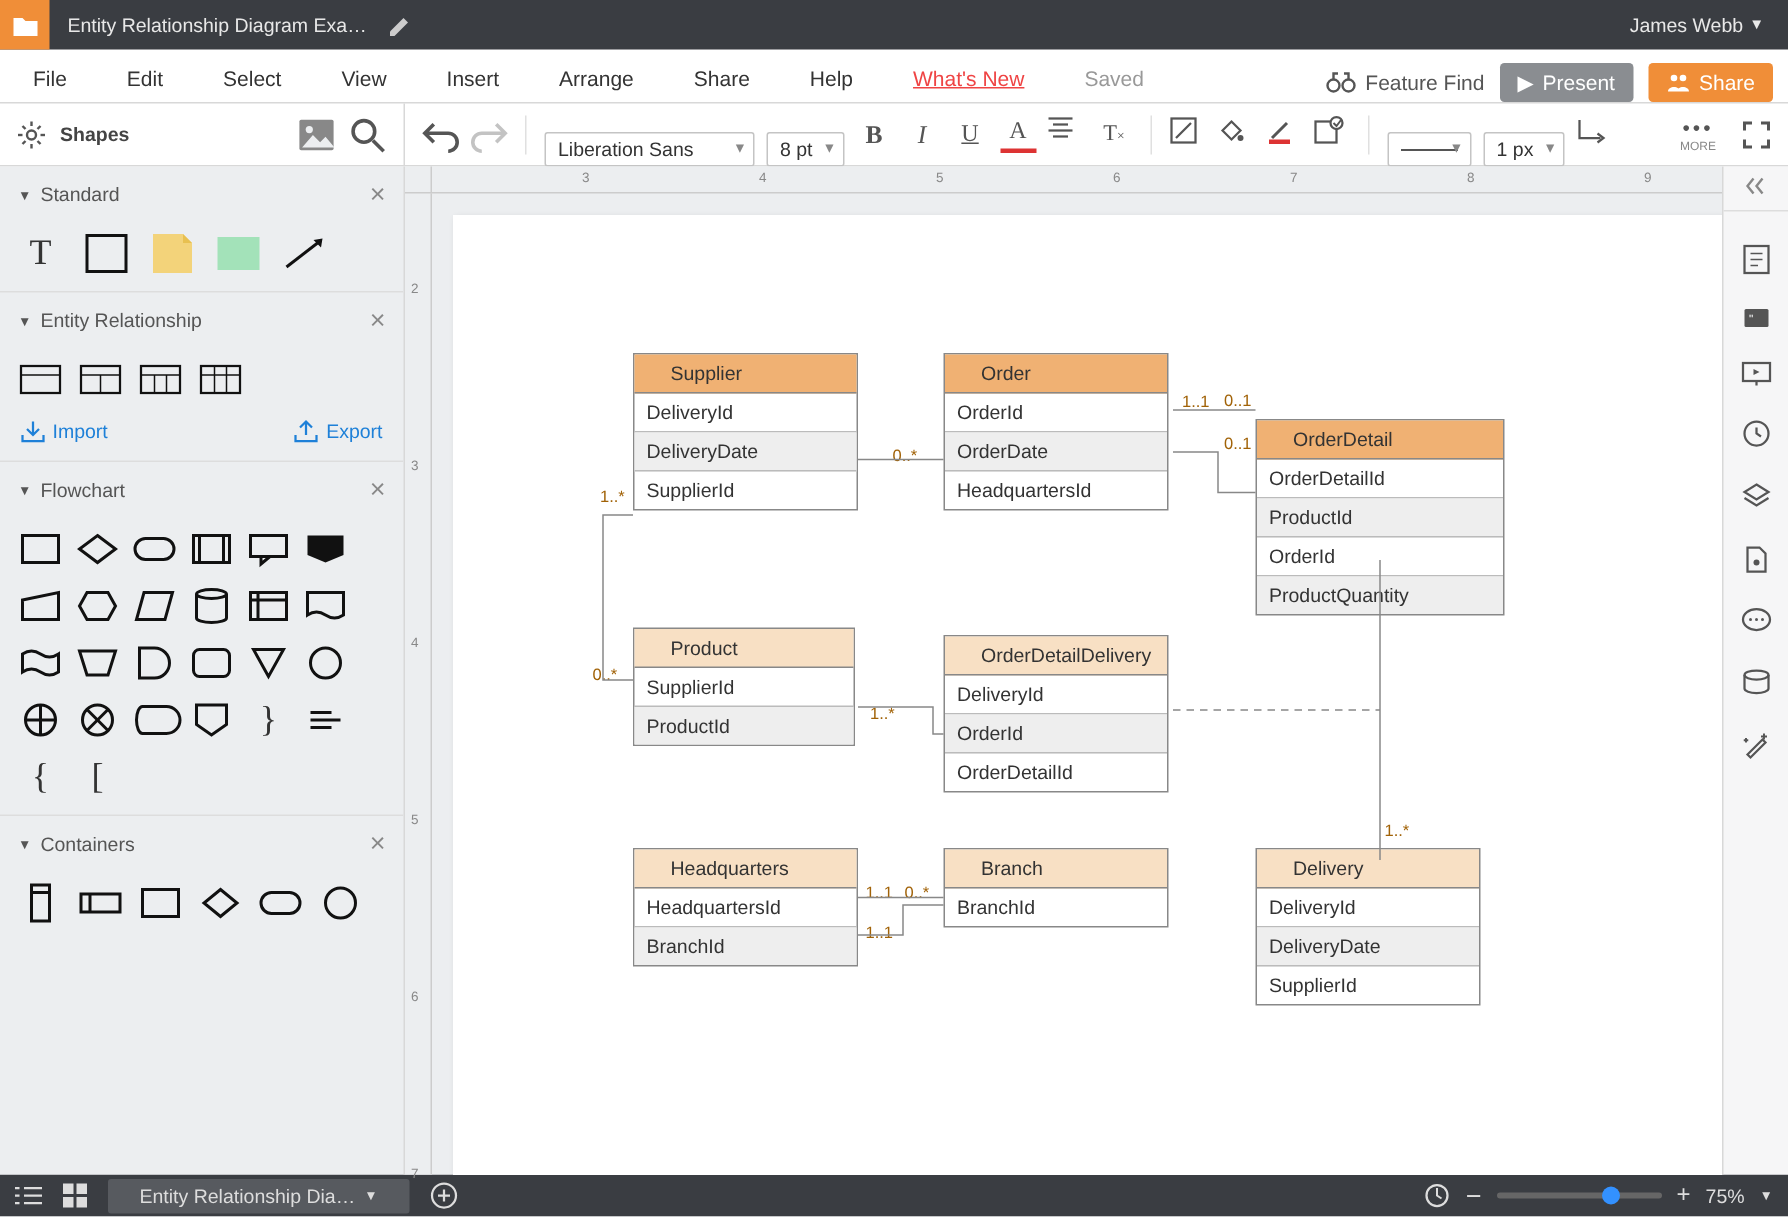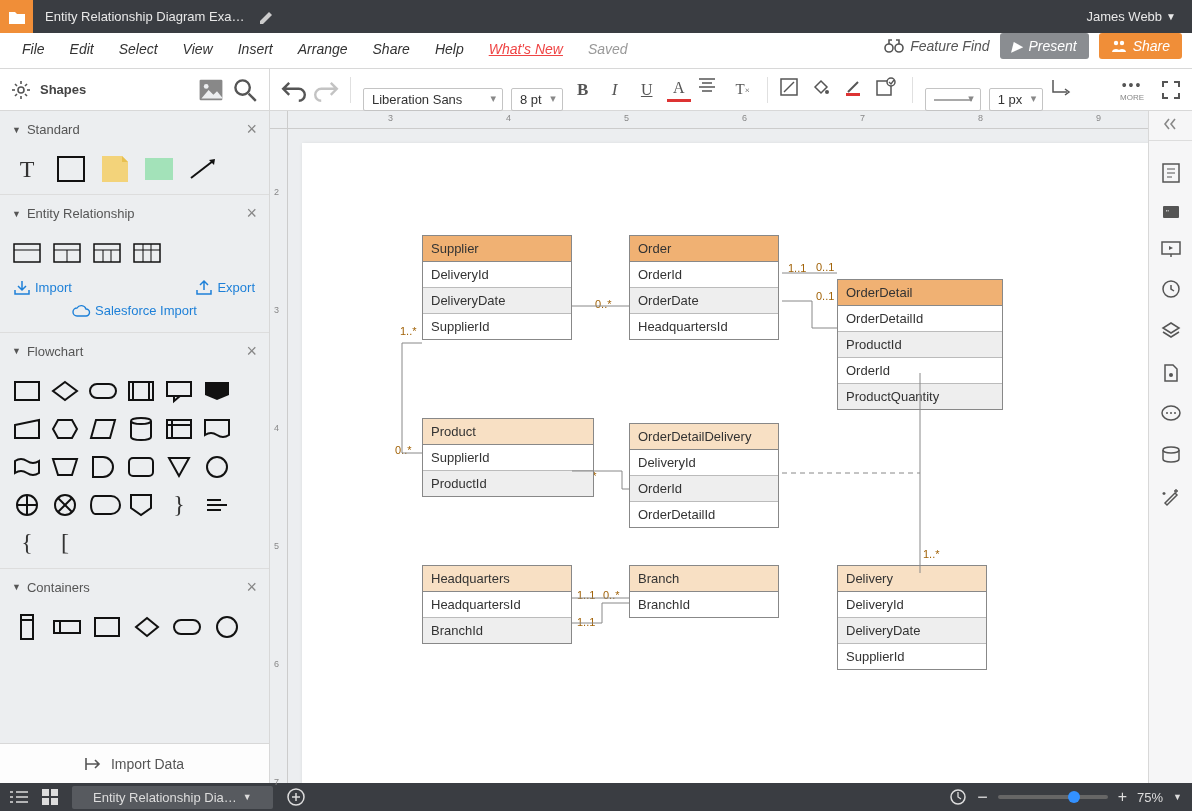--- a/index.html
+++ b/index.html
@@ -3,21 +3,21 @@
 <meta charset="utf-8">
 <style>
 * { box-sizing: border-box; margin:0; padding:0; }
 body { font-family: -apple-system, BlinkMacSystemFont, "Segoe UI", Arial, sans-serif; font-size:13px; color:#333; background:#fff; overflow:hidden; width:1192px; height:811px; position:relative; }
 .titlebar { height:33px; background:#3a3d42; color:#e8e8e8; display:flex; align-items:center; font-size:13px; }
 .titlebar .doc-icon { width:33px; height:33px; background:#f08e38; display:flex; align-items:center; justify-content:center; }
 .titlebar .doc-title { padding:0 12px; }
 .titlebar .edit-pen { margin-left:4px; fill:#ccc; cursor:pointer; }
 .titlebar .spacer { flex:1; }
 .titlebar .user { padding:0 16px; cursor:pointer; display:flex; align-items:center; gap:4px; }
-.menubar { height:36px; border-bottom:1px solid #d8d8d8; display:flex; align-items:flex-start; padding:0 10px; gap:1px; font-size:14px; color:#333;font-style:italic; }
+.menubar { height:36px; border-bottom:1px solid #d8d8d8; display:flex; align-items:flex-end; padding:0 10px; gap:16px; font-size:14px; color:#333; }
 .menubar .mitem { padding:8px 12px; cursor:pointer; }
 .menubar .whatsnew { color:#ef4444; text-decoration:underline; }
 .menubar .saved { color:#999; }
 .menubar .right { margin-left:auto; display:flex; align-items:center; gap:10px; }
 .btn { padding:5px 12px; border-radius:3px; font-size:14px; display:inline-flex; align-items:center; gap:6px; cursor:pointer; }
 .btn-gray { background:#8a8d91; color:#fff; }
 .btn-orange { background:#f08e38; color:#fff; }
 .featurefind { display:flex; align-items:center; gap:6px; color:#555; cursor:pointer; }
 .tool-row { height:42px; border-bottom:1px solid #d8d8d8; display:flex; align-items:stretch; }
 .tool-row .left-section { width:270px; border-right:1px solid #d8d8d8; display:flex; align-items:center; padding:0 12px; gap:10px; }
@@ -40,21 +40,21 @@
 .shape-cell { width:26px; height:26px; display:flex; align-items:center; justify-content:center; cursor:pointer;}
 .side-footer { margin-top:auto; height:40px; border-top:1px solid #d8d8d8; background:#fdfdfd; display:flex; align-items:center; justify-content:center; color:#555; font-size:14px; cursor:pointer; gap:8px;}
 .link-blue { color:#1e80d8; cursor:pointer; display:inline-flex; align-items:center; gap:5px;}
 .canvas-wrap { flex:1; position:relative; background:#eceef0; }
 .ruler-h { position:absolute; left:18px; right:0; top:0; height:18px; background:#eceef0; border-bottom:1px solid #ccc; font-size:9px; color:#888; z-index:2;}
 .ruler-v { position:absolute; left:0; top:18px; width:18px; bottom:0; background:#eceef0; border-right:1px solid #ccc; font-size:9px; color:#888; z-index:2;}
 .ruler-corner { position:absolute; left:0; top:0; width:18px; height:18px; background:#eceef0; border-right:1px solid #ccc; border-bottom:1px solid #ccc; z-index:3;}
 .page { position:absolute; left:18px; top:18px; right:0; bottom:0; overflow:auto; }
 .sheet { position:relative; width:900px; height:700px; background:#fff; margin:14px 0 0 14px; box-shadow:1px 1px 4px rgba(0,0,0,0.12);}
 .ent { position:absolute; border:1px solid #888; font-size:13px; background:#fff;}
-.ent .eh { padding:5px 8px; border-bottom:1px solid #888; font-weight:400; }
+.ent .eh { padding:5px 24px; border-bottom:1px solid #888; font-weight:400; }
 .ent .er { padding:5px 8px; border-bottom:1px solid #bbb;}
 .ent .er:nth-child(odd) { background:#eee;}
 .ent .er:last-child { border-bottom:none;}
 .c-orange { background:#f0b173;}
 .c-peach { background:#f8e0c4;}
 .line { position:absolute; stroke:#888; fill:none; pointer-events:none; z-index:1;}
 .relabel { position:absolute; font-size:11px; color:#a16207; background:#fff; padding:0 1px;}
 .right-rail { width:44px; background:#f6f6f7; border-left:1px solid #d8d8d8; display:flex; flex-direction:column; align-items:center; padding-top:6px; gap:22px;}
 .right-rail .collapse { align-self:center; cursor:pointer; padding-bottom:6px; border-bottom:1px solid #ddd; width:100%; text-align:center;}
 .right-rail .rail-icon { color:#555; cursor:pointer;}
@@ -295,28 +295,20 @@
             </svg>
             <span>Import</span>
           </span>
         <span class="link-blue">
             <svg width="16" height="14">
               <path d="M8 9 L8 1 M4 4 L8 0 L12 4 M1 9 L1 13 L15 13 L15 9" stroke="#1e80d8" stroke-width="1.5" fill="none"></path>
             </svg>
             <span>Export</span>
           </span>
       </div>
-      <div style="text-align:center;margin-top:8px;">
-        <span class="link-blue">
-            <svg width="18" height="12">
-              <path d="M5 11 A4 4 0 0 1 5 3 A5 5 0 0 1 14 4 A3.5 3.5 0 0 1 14 11 Z" fill="none" stroke="#1e80d8" stroke-width="1.4"></path>
-            </svg>
-            <span>Salesforce Import</span>
-          </span>
-      </div>
     </div>
 
     <div class="panel-header">
         <span class="caret">▼</span>
         <span>Flowchart</span>
         <span class="close-x">×</span>
       </div>
     <div class="panel-body">
       <div class="shape-row" style="gap:12px;">
         <div class="shape-cell">
@@ -493,26 +485,20 @@
             </svg>
           </div>
         <div class="shape-cell">
             <svg width="22" height="22">
               <circle cx="11" cy="11" r="10" fill="none" stroke="#111" stroke-width="2"></circle>
             </svg>
           </div>
       </div>
     </div>
 
-    <div class="side-footer">
-      <svg width="18" height="14">
-          <path d="M1 1 L1 13 M1 7 L13 7 M10 3 L14 7 L10 11" stroke="#555" stroke-width="1.6" fill="none"></path>
-        </svg>
-      <span>Import Data</span>
-    </div>
   </div>
 
   <div class="canvas-wrap">
     <div class="ruler-corner"></div>
     <div class="ruler-h">
       <span style="position:absolute;left:100px;top:2px;">3</span>
       <span style="position:absolute;left:218px;top:2px;">4</span>
       <span style="position:absolute;left:336px;top:2px;">5</span>
       <span style="position:absolute;left:454px;top:2px;">6</span>
       <span style="position:absolute;left:572px;top:2px;">7</span>
@@ -575,21 +561,21 @@
           <div class="er">OrderDate</div>
           <div class="er">HeadquartersId</div>
         </div>
         <div class="ent" style="left:535px;top:92px;width:166px;margin-top:44px;">
           <div class="eh c-orange">OrderDetail</div>
           <div class="er">OrderDetailId</div>
           <div class="er">ProductId</div>
           <div class="er">OrderId</div>
           <div class="er">ProductQuantity</div>
         </div>
-        <div class="ent" style="left:120px;top:275px;width:172px;">
+        <div class="ent" style="left:120px;top:275px;width:148px;">
           <div class="eh c-peach">Product</div>
           <div class="er">SupplierId</div>
           <div class="er">ProductId</div>
         </div>
         <div class="ent" style="left:327px;top:280px;width:150px;">
           <div class="eh c-peach">OrderDetailDelivery</div>
           <div class="er">DeliveryId</div>
           <div class="er">OrderId</div>
           <div class="er">OrderDetailId</div>
         </div>

